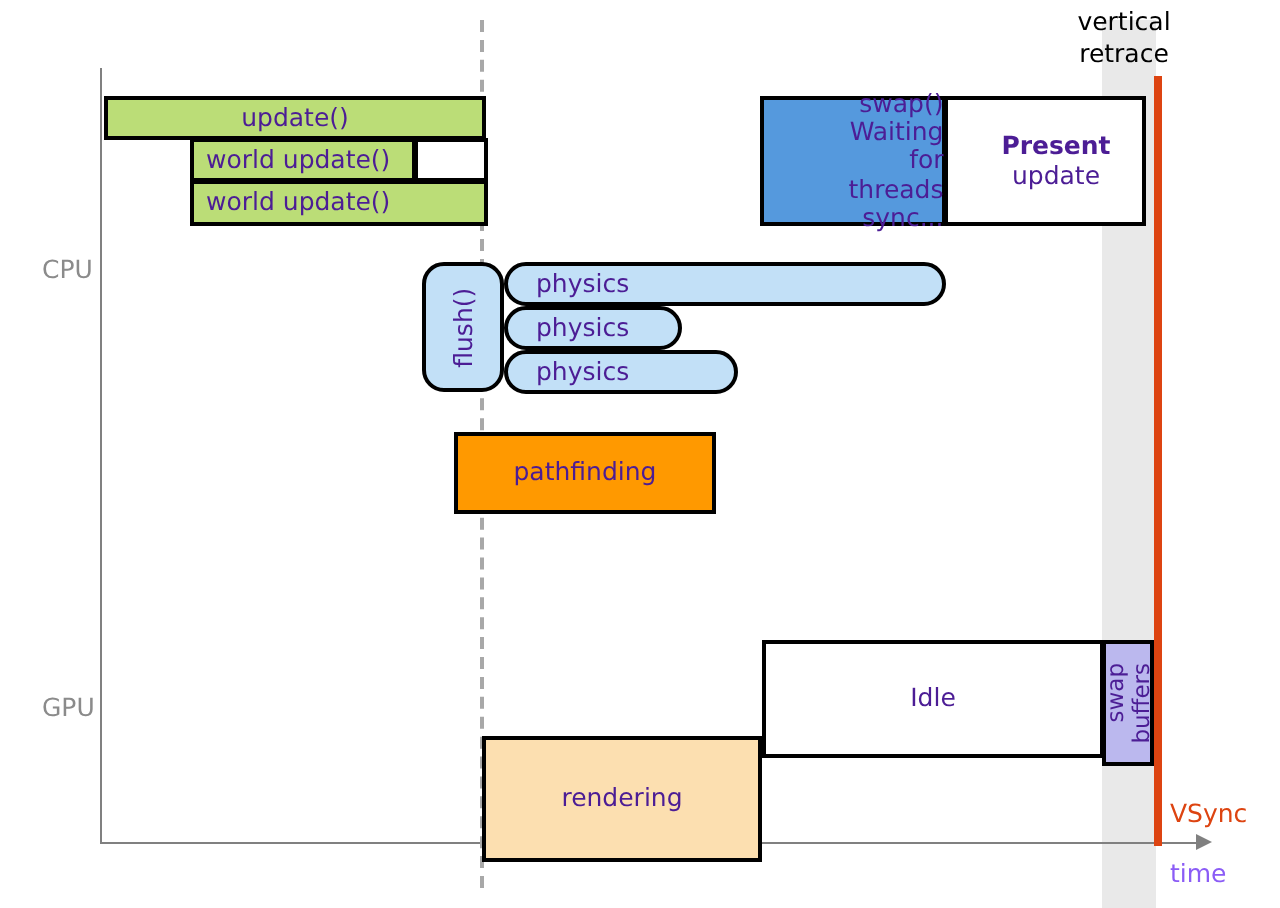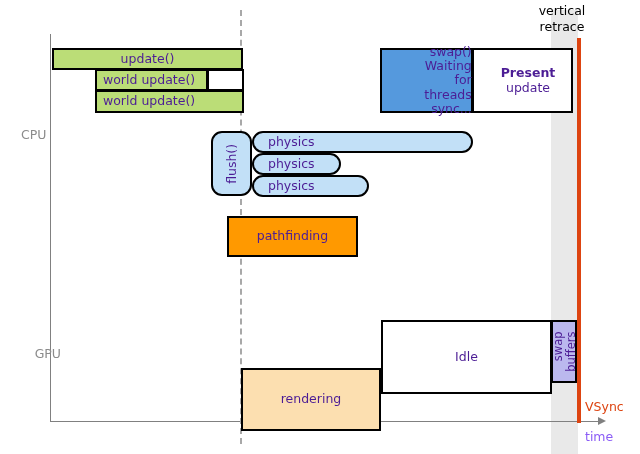--- a/index.html
+++ b/index.html
@@ -118,21 +118,21 @@
   <div class="lbl" style="left:512px; top:3px; width:100px;">vertical
 retrace</div>
 
   <div class="axis-v" style="left:50px; top:34px; height:388px;"></div>
   <div class="axis-h" style="left:50px; top:421px; width:549px;"></div>
   <div class="arrow-head" style="left:598px; top:417px;"></div>
 
   <div class="dashed" style="left:240px; top:10px; height:434px;"></div>
 
   <div class="side-label" style="left:21px; top:112px; width:40px;margin-top:15px;">CPU</div>
-  <div class="side-label" style="left:21px; top:346px; width:40px;text-align:right;">GPU</div>
+  <div class="side-label" style="left:21px; top:346px; width:40px;">GPU</div>
 
   <div class="box c-green" style="left:52px; top:48px; width:191px; height:22px;">update()</div>
 
   <div class="box c-green" style="left:95px; top:69px; width:113px; height:22px; justify-content:flex-start; padding-left:6px;">world update()</div>
 
   <div class="box c-white" style="left:207px; top:69px; width:37px; height:22px;"></div>
 
   <div class="box c-green" style="left:95px; top:90px; width:149px; height:23px; justify-content:flex-start; padding-left:6px;">world update()</div>
 
 
@@ -152,21 +152,21 @@
   <div class="box c-ltblue" style="left:252px; top:131px; width:221px; height:22px; justify-content:flex-start; padding-left:14px;">physics</div>
 
   <div class="box c-ltblue" style="left:252px; top:153px; width:89px; height:22px; justify-content:flex-start; padding-left:14px;">physics</div>
 
   <div class="box c-ltblue" style="left:252px; top:175px; width:117px; height:22px; justify-content:flex-start; padding-left:14px;">physics</div>
 
   <div class="box c-orange" style="left:211px; top:216px; width:131px; height:41px;margin-left:16px;">pathfinding</div>
 
   <div class="box c-peach" style="left:241px; top:320px; width:140px; height:63px;margin-top:48px;">rendering</div>
 
-  <div class="box c-white" style="left:381px; top:320px; width:171px; height:74px;">Idle</div>
+  <div class="box c-white" style="left:381px; top:320px; width:171px; height:59px;">Idle</div>
 
   <div class="box c-lav" style="left:551px; top:320px; width:26px; height:63px;">
     <span class="rot" style="font-size:11.5px;">swap
 buffers</span>
   </div>
 
   <div class="retrace-line plain" style="left:577px; top:38px; width:4px; height:385px;"></div>
 
   <div class="lbl lbl-red" style="left:585px; top:399px; width:60px; text-align:left;">VSync</div>
   <div class="lbl lbl-grey" style="left:585px; top:429px; width:50px; text-align:left;">time</div>

